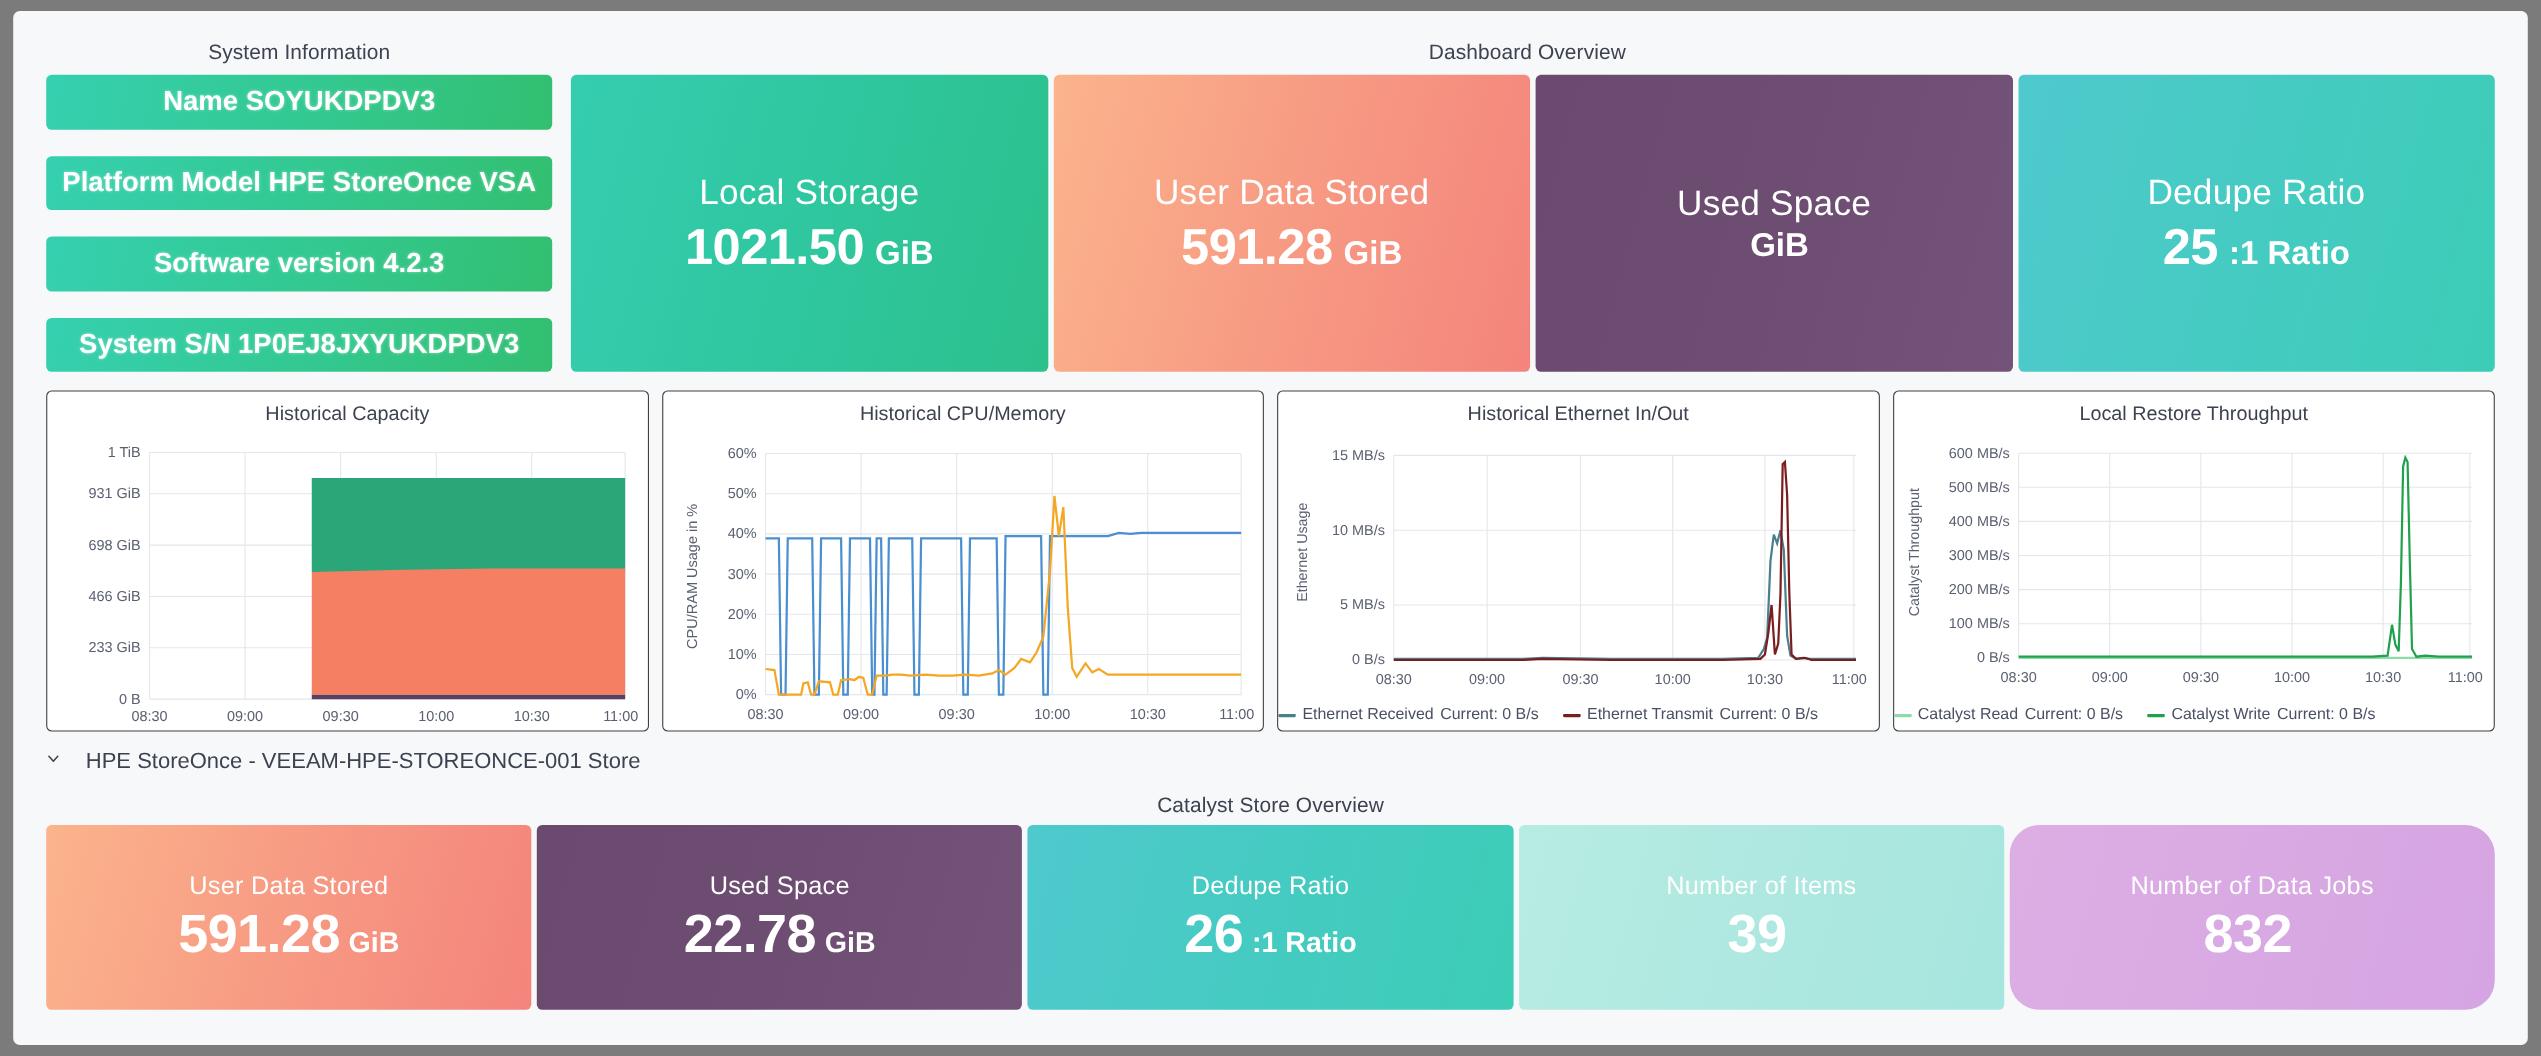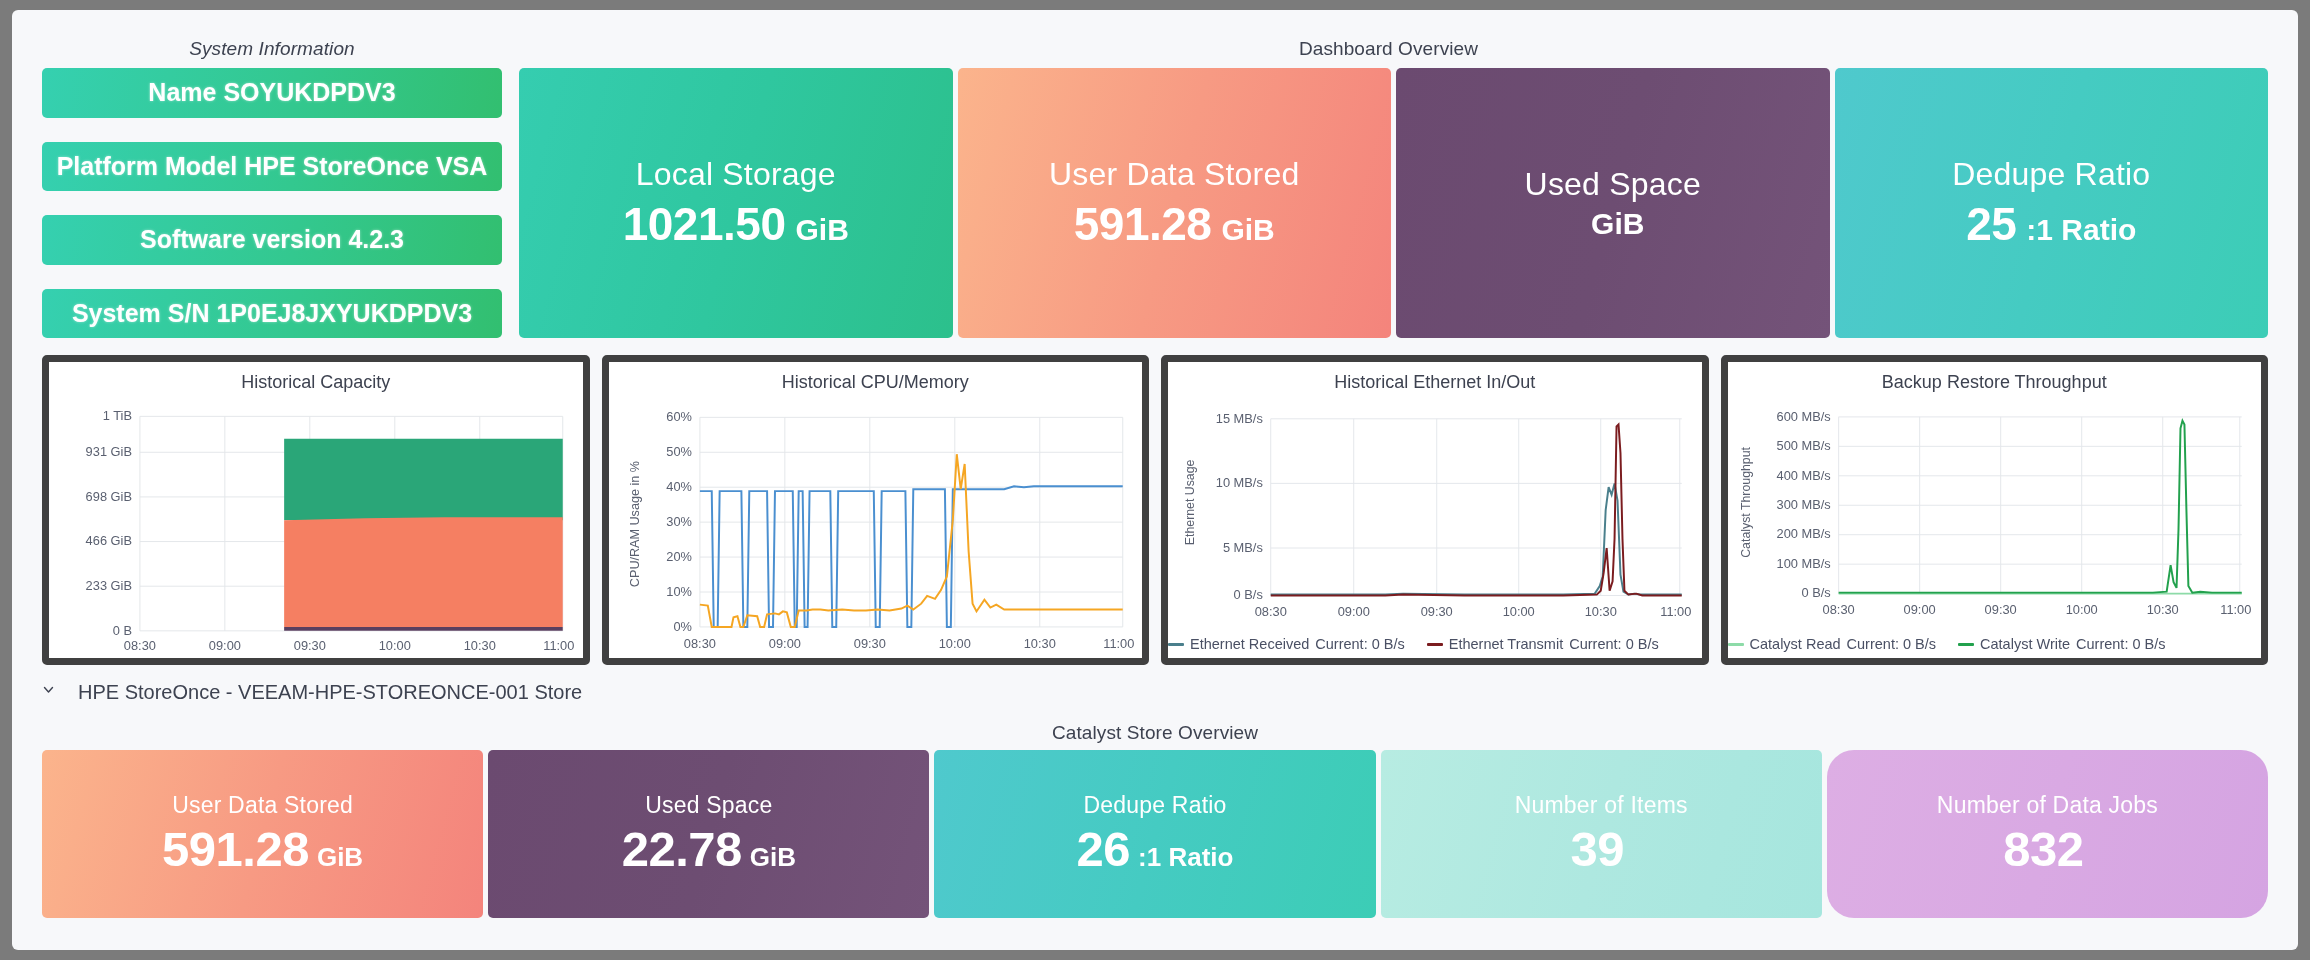--- a/index.html
+++ b/index.html
@@ -29,21 +29,21 @@
   
   .top-row {
     position: absolute;
     left: 0; top: 0; right: 0;
     height: 340px;
   }
   .caption-band {
     position: absolute; top: 28px; height: 24px; left: 0; right: 0;
   }
   .caption-sysinfo {
-    position: absolute; left: 30px; width: 460px; top: 0; font-style: italic;
+    position: absolute; left: 30px; width: 460px; top: 0;
   }
   .caption-overview {
     position: absolute; left: 497px; right: 30px; top: 0;
   }
 
   
   .sysinfo-stack {
     position: absolute;
     left: 30px; top: 58px;
     width: 460px; height: 270px;
@@ -109,21 +109,21 @@
   
   .charts-row {
     position: absolute;
     left: 30px; right: 30px; top: 345px;
     height: 310px;
     display: flex; gap: 12px;
   }
   .panel {
     flex: 1;
     background: #ffffff;
-    border: 7px solid #404040;
+    border: 1px solid #404040;
     border-radius: 5px;
     position: relative;
     overflow: hidden;
   }
   .panel-title {
     position: absolute; top: 10px; left: 0; right: 0;
     text-align: center;
     font-size: 18px;
     color: #3d4250;
   }
@@ -369,21 +369,21 @@
         </span>
         <span class="legend-entry">
           <span class="legend-swatch" style="background:#7b1c1f"></span>
           <span>Ethernet Transmit</span>
           <span class="legend-cur">Current: <span>0 B/s</span></span>
         </span>
       </div>
     </div>
 
     <div class="panel">
-      <div class="panel-title">Backup Restore Throughput</div>
+      <div class="panel-title">Local Restore Throughput</div>
       <div class="plot-wrap with-legend">
         <svg class="plot-svg" viewBox="0 0 540 240" preserveAspectRatio="none">
           <text x="22" y="112" transform="rotate(-90 22 112)" text-anchor="middle" font-family="Liberation Sans, sans-serif" font-size="13" fill="#5a6070">Catalyst Throughput</text>
           <g font-family="Liberation Sans, sans-serif" font-size="13" fill="#5a6070" text-anchor="end">
             <text x="104" y="26">600 MB/s</text>
             <text x="104" y="57">500 MB/s</text>
             <text x="104" y="88">400 MB/s</text>
             <text x="104" y="119">300 MB/s</text>
             <text x="104" y="150">200 MB/s</text>
             <text x="104" y="181">100 MB/s</text>

